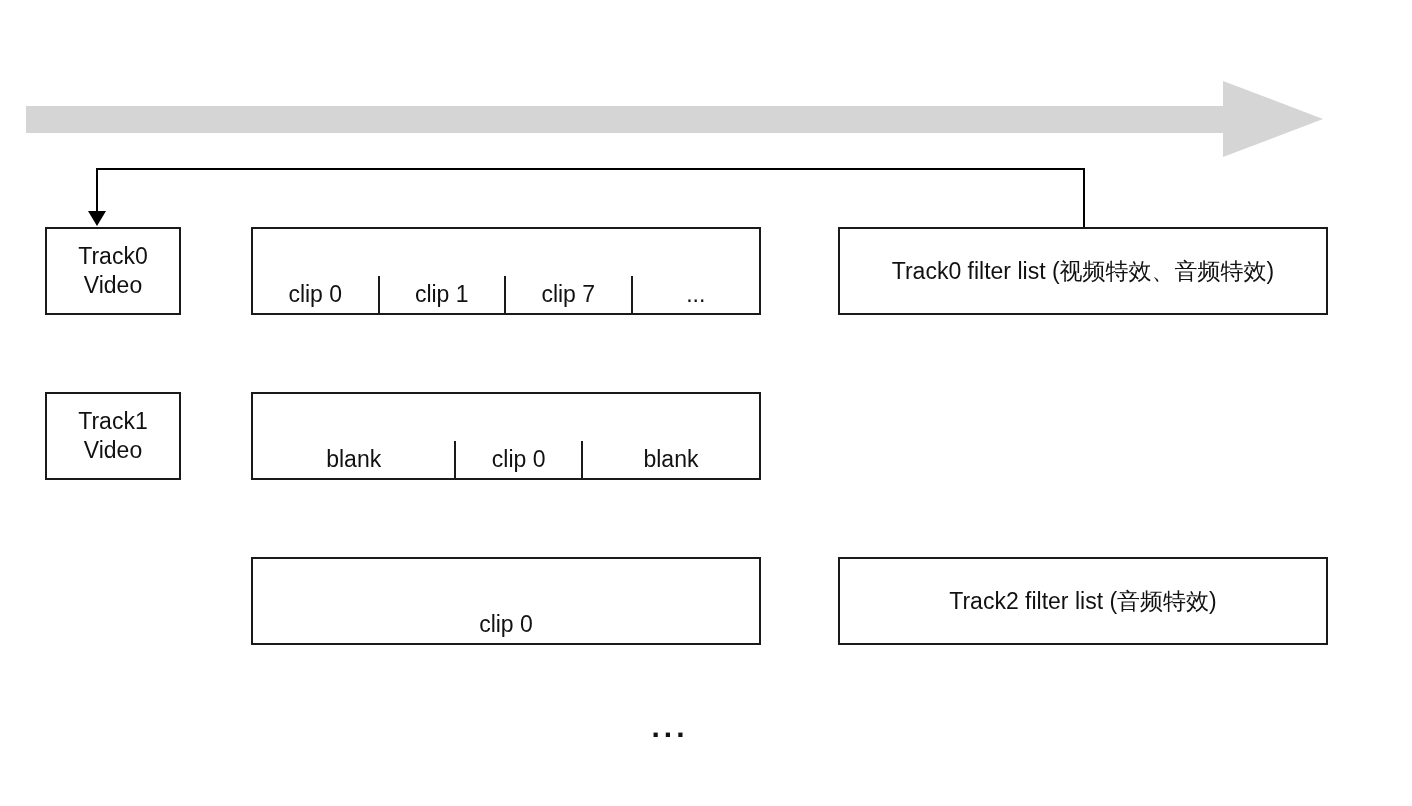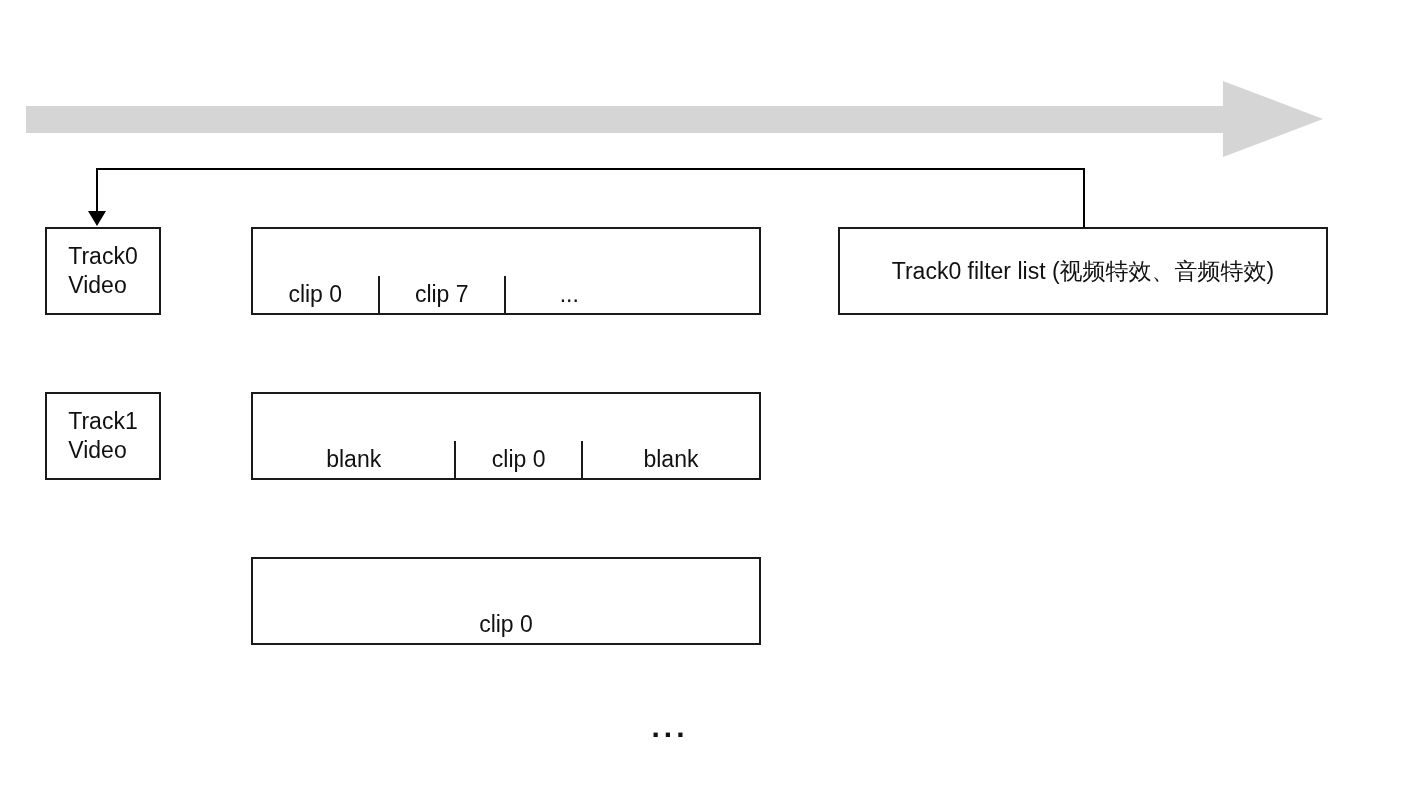--- a/index.html
+++ b/index.html
@@ -73,22 +73,22 @@
     height: 88px;
     border: 2px solid #1a1a1a;
     background: #ffffff;
     display: flex;
     align-items: center;
     justify-content: center;
     font-size: 23px;
     color: #111111;
   }
   .track-box {
-    left: 45px; width: 116px;
-    text-align: left;
+    left: 45px; width: 136px;
+    text-align: center;
     white-space: pre-line;
     line-height: 1.25;
   }
   .clip-bar {
     left: 251px; width: 510px;
     padding: 0;
     align-items: stretch;
     justify-content: flex-start;
   }
   .clip-cell {
@@ -135,32 +135,34 @@
 
   <div class="conn-h"></div>
   <div class="conn-v-right"></div>
   <div class="conn-v-left"></div>
   <div class="conn-arrowhead"></div>
 
   <div class="row-box track-box row-top-1">Track0
 Video</div>
   <div class="row-box clip-bar row-top-1">
     <div class="clip-cell w-25">clip 0</div>
+    <div class="clip-cell w-25">clip 1</div>
     <div class="clip-cell w-25">clip 7</div>
     <div class="clip-cell w-25">...</div>
   </div>
   <div class="row-box filter-box row-top-1">Track0 filter list (视频特效、音频特效)</div>
 
   <div class="row-box track-box row-top-2">Track1
 Video</div>
   <div class="row-box clip-bar row-top-2">
     <div class="clip-cell w-40">blank</div>
     <div class="clip-cell w-25b">clip 0</div>
     <div class="clip-cell w-348">blank</div>
   </div>
 
   <div class="row-box clip-bar row-top-3">
     <div class="clip-cell w-full">clip 0</div>
   </div>
+  <div class="row-box filter-box row-top-3">Track2 filter list (音频特效)</div>
 
   <div class="ellipsis">...</div>
 
 </div>
 
 </body></html>

